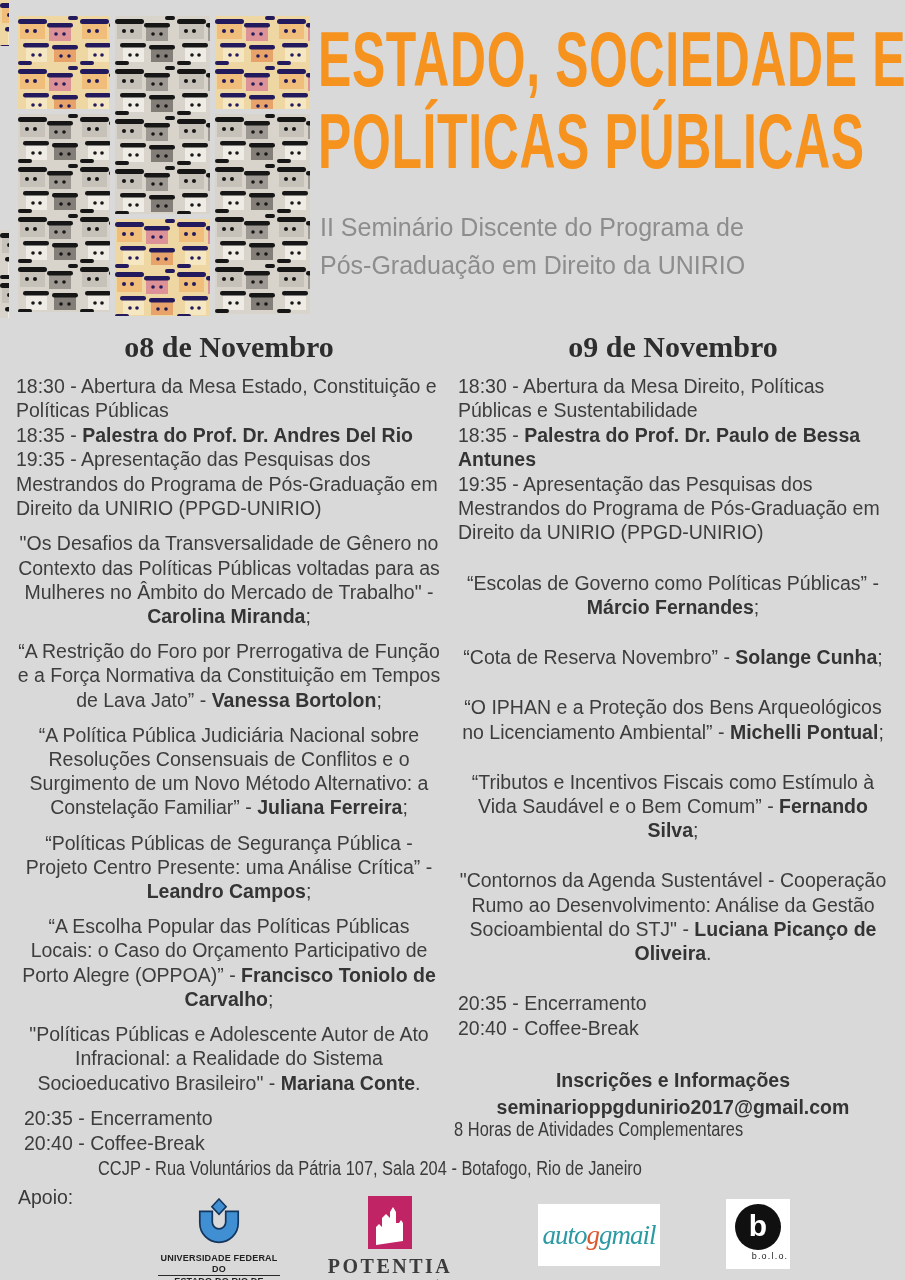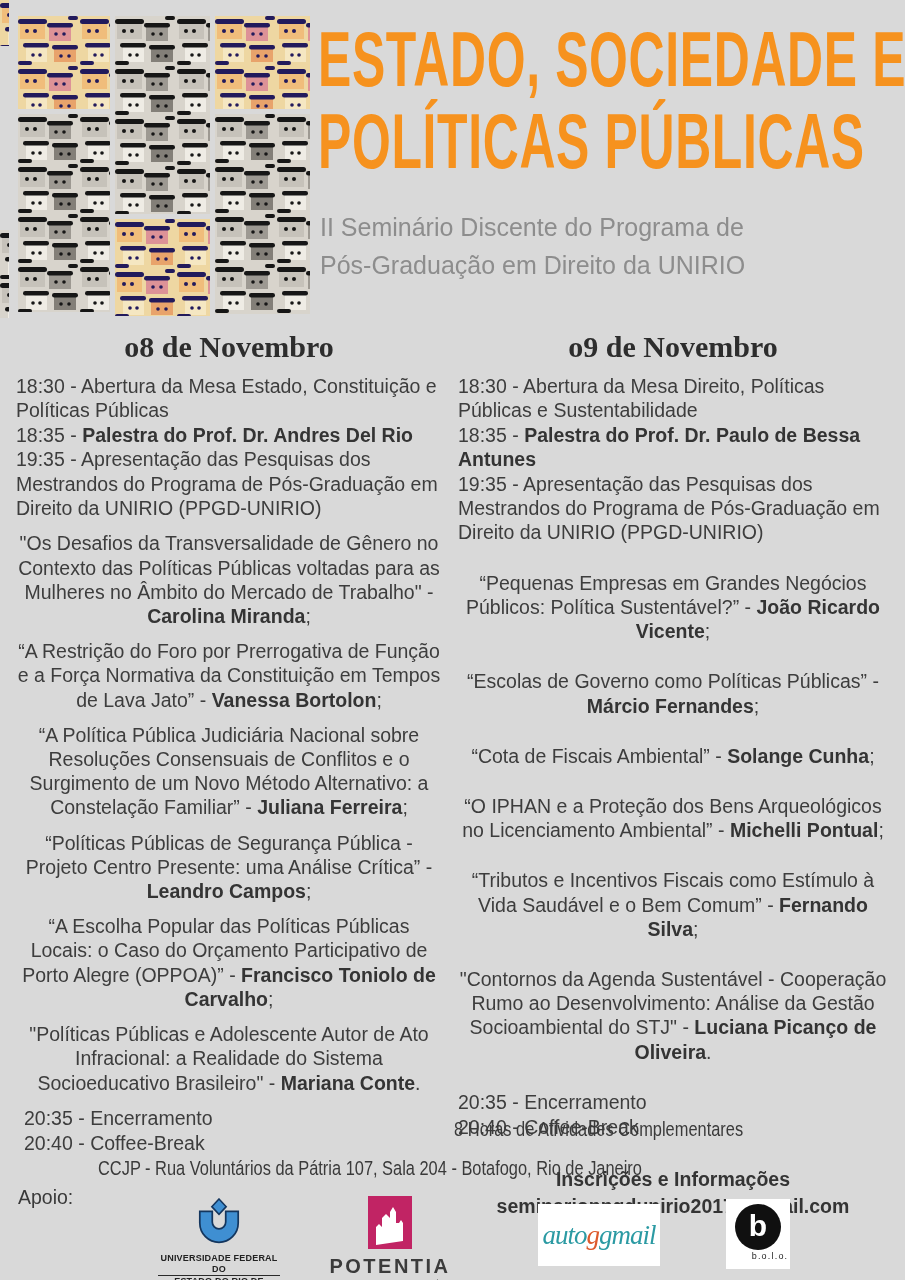--- a/index.html
+++ b/index.html
@@ -44,21 +44,21 @@
   .condensed{display:inline-block;transform:scaleX(.8);transform-origin:center;white-space:nowrap;}
   .apoio{position:absolute;left:18px;top:1186px;font-size:19.5px;color:#3a3a3a;}
 
   
   .logo{position:absolute;text-align:center;}
   .unirio{left:158px;top:1198px;width:122px;}
   .unirio-text{margin-top:3px;}
   .unirio-text span{display:block;font-size:9px;font-weight:bold;letter-spacing:.2px;color:#222;
                     border-bottom:1.5px solid #2a2a2a;padding-bottom:0;line-height:11px;}
   .potentia{left:322px;top:1196px;width:136px;}
-  .potentia-name{font-family:Liberation Sans, sans-serif;font-size:20px;font-weight:600;letter-spacing:2.5px;
+  .potentia-name{font-family:Liberation Serif, serif;font-size:20px;font-weight:600;letter-spacing:2.5px;
                  color:#3b3b3b;margin-top:2px;}
   .potentia-sub{font-size:5.5px;letter-spacing:.6px;color:#555;margin-top:1px;}
   .autografia{left:538px;top:1204px;width:122px;height:62px;background:#fff;
               display:flex;align-items:center;justify-content:center;}
   .auto-text{font-family:"Liberation Serif",serif;font-style:italic;font-size:27px;color:#2b9aa3;letter-spacing:-1px;}
   .auto-text .g{color:#dd5a2c;}
   .bolo{left:726px;top:1199px;width:64px;height:70px;background:#fff;}
   .bolo-circle{width:46px;height:46px;border-radius:50%;background:#101010;color:#fff;margin:5px auto 1px;
                font-size:30px;font-weight:bold;line-height:44px;text-align:center;}
   .bolo-caption{font-size:9px;letter-spacing:1.2px;color:#1e1e1e;padding-left:24px;}
@@ -186,23 +186,22 @@
         </div>
     </section>
     <section class="day day2">
       <h2 class="date">o9 de Novembro</h2>
       <div class="schedule">
           <p><span>18:30 - </span><span>Abertura da Mesa Direito, Políticas Públicas e Sustentabilidade</span></p>
           <p><span>18:35 - </span><b>Palestra do Prof. Dr. Paulo de Bessa Antunes</b></p>
           <p><span>19:35 - </span><span>Apresentação das Pesquisas dos Mestrandos do Programa de Pós-Graduação em Direito da UNIRIO (PPGD-UNIRIO)</span></p>
         </div>
       <div class="presentations">
-          <p><span>“Pequenas Empresas em Grandes Negócios Públicos: Política Sustentável?” - </span><b>João Ricardo Vicente</b><span>;</span></p>
           <p><span>“Escolas de Governo como Políticas Públicas” - </span><b>Márcio Fernandes</b><span>;</span></p>
-          <p><span>“Cota de Fiscais Ambiental” - </span><b>Solange Cunha</b><span>;</span></p>
+          <p><span>“Cota de Reserva Novembro” - </span><b>Solange Cunha</b><span>;</span></p>
           <p><span>“O IPHAN e a Proteção dos Bens Arqueológicos no Licenciamento Ambiental” - </span><b>Michelli Pontual</b><span>;</span></p>
           <p><span>“Tributos e Incentivos Fiscais como Estímulo à Vida Saudável e o Bem Comum” - </span><b>Fernando Silva</b><span>;</span></p>
           <p><span>"Contornos da Agenda Sustentável - Cooperação Rumo ao Desenvolvimento: Análise da Gestão Socioambiental do STJ" - </span><b>Luciana Picanço de Oliveira</b><span>.</span></p>
         </div>
       <div class="closing">
           <p>20:35 - Encerramento</p>
           <p>20:40 - Coffee-Break</p>
         </div>
       <div class="contact">
         <p>Inscrições e Informações</p>

